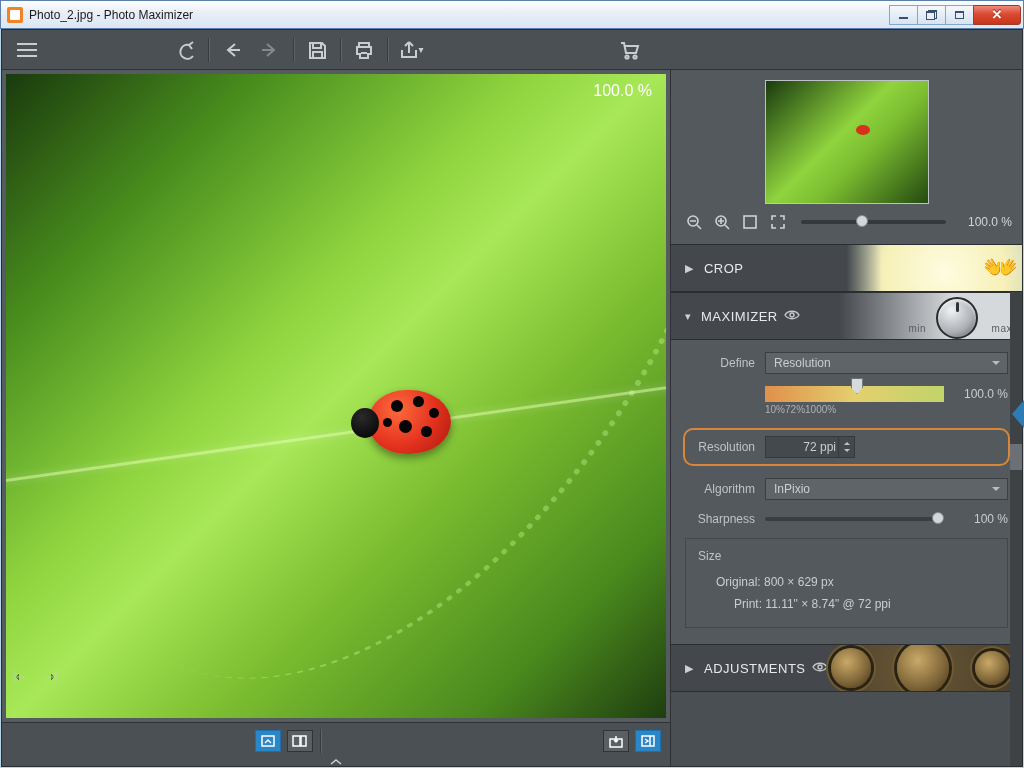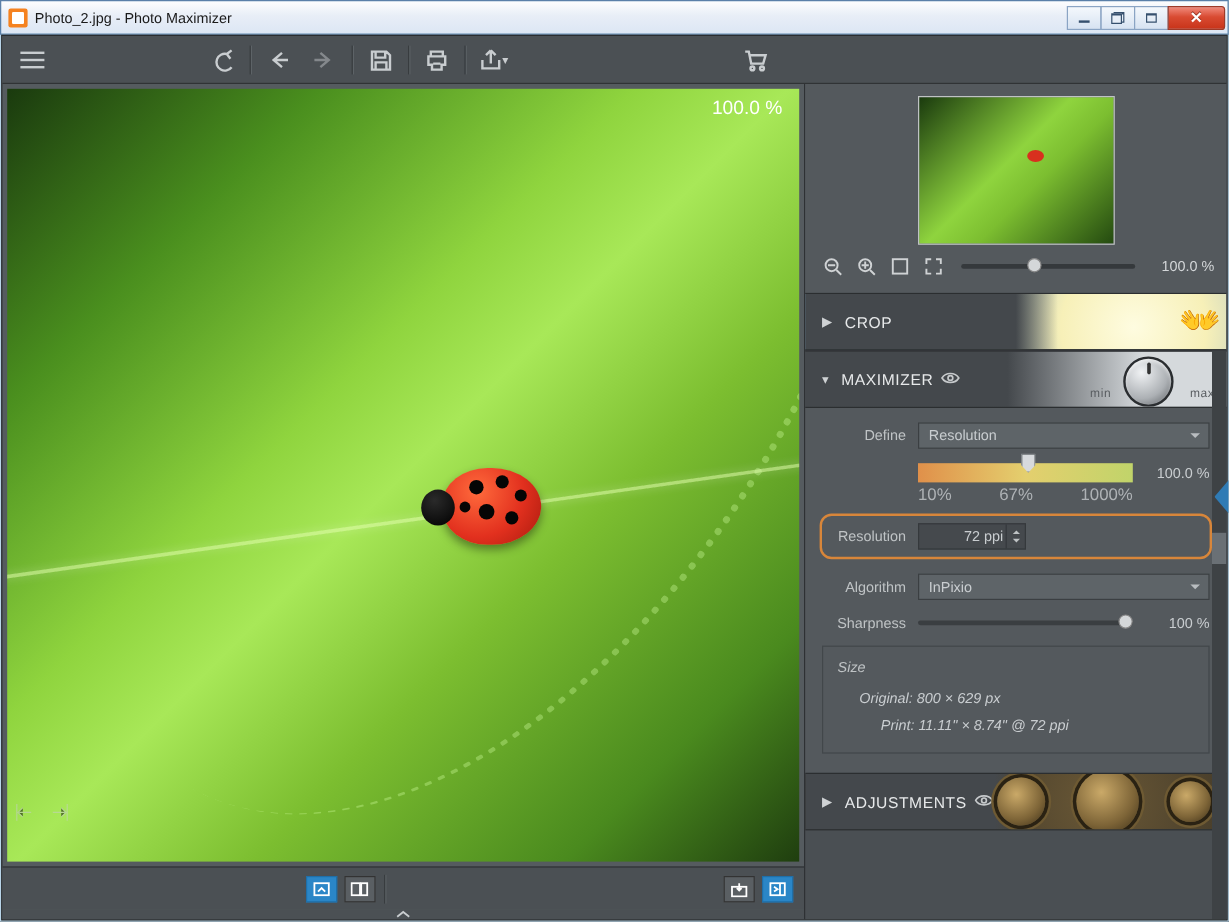--- a/index.html
+++ b/index.html
@@ -77,31 +77,31 @@
 .gear{width:40px;height:40px;border-radius:50%;background:radial-gradient(circle at 40% 35%,#caa968,#7d6437 60%,#3b2e17);box-shadow:0 0 0 3px #2a2213,0 0 0 5px #6e5a33;}
 
 
 .panel-body{background:#54595d;color:#c9cdd0;font-size:12px;padding:12px 14px 16px;}
 .row{display:flex;align-items:center;margin-bottom:12px;gap:10px;}
 .row .lbl{width:70px;text-align:right;color:#bfc3c5;}
 .select{flex:1;height:22px;background:#5e6468;border:1px solid #3b3f42;display:flex;align-items:center;padding:0 8px;position:relative;cursor:pointer;}
 .select::after{content:"";position:absolute;right:7px;top:8px;border:4px solid transparent;border-top-color:#b9bdc0;}
 .grad-bar{height:16px;background:linear-gradient(90deg,#e0904a,#e4cf6e 50%,#c1d46a);position:relative;flex:1;}
 .grad-bar .tick{position:absolute;top:-8px;width:12px;height:16px;background:#d7dadd;border:1px solid #6e7377;clip-path:polygon(0 0,100% 0,100% 60%,50% 100%,0 60%);}
-.grad-bar .marks{position:absolute;top:18px;left:0;right:0;display:flex;justify-content:space-between;font-size:14px;color:#aeb2b5;}
+.grad-bar .marks{position:absolute;top:18px;left:0;right:0;display:flex;font-size:10px;color:#aeb2b5;}
 .pct{min-width:54px;text-align:right;}
 .res-row{border:2px solid #d8863a;border-radius:10px;padding:6px 4px 6px 0;margin:10px -2px 12px;}
 .numbox{width:90px;height:22px;background:#45494d;border:1px solid #35393c;display:flex;align-items:center;padding-right:18px;justify-content:flex-end;position:relative;text-align:right;}
 .spin{position:absolute;right:0;top:0;bottom:0;width:16px;display:flex;flex-direction:column;}
 .spin div{flex:1;border-left:1px solid #35393c;display:flex;align-items:center;justify-content:center;}
 .spin div::before{content:"";border:3px solid transparent;}
 .spin .up::before{border-bottom-color:#bfc3c5;} .spin .dn::before{border-top-color:#bfc3c5;}
 .slider{flex:1;height:4px;background:#3a3e41;position:relative;border-radius:2px;}
 .slider .kn{position:absolute;top:-5px;width:12px;height:12px;border-radius:50%;background:#d4d7d9;border:1px solid #888;}
-.size-box{border:1px solid #42474a;padding:10px 12px 12px;margin-top:4px;font-style:italic;}
+.size-box{border:1px solid #42474a;padding:10px 12px 12px;margin-top:4px;}
 .size-box .sh{color:#bfc3c5;margin-bottom:8px;}
 .size-box .line{padding:4px 0 4px 18px;color:#c9cdd0;}
 
 
 .side-scroll{position:absolute;right:0;top:48px;bottom:0;width:12px;background:#3e4245;}
 .side-scroll .grip{position:absolute;right:0;top:152px;width:12px;height:26px;background:#6a7075;}
 .edge-tab{position:absolute;right:-2px;top:370px;width:12px;height:28px;background:#2f7bb5;clip-path:polygon(100% 0,100% 100%,0 50%);}
 
 </style>
 </head>
@@ -315,21 +315,21 @@
             <div class="select">
                 <span>Resolution</span>
               </div>
           </div>
           <div class="row" style="margin-bottom:26px">
             <div class="lbl"></div>
             <div class="grad-bar">
               <div class="tick" style="left:48%"></div>
               <div class="marks">
                 <span>10%</span>
-                <span>67%</span>
+                <span>72%</span>
                 <span>1000%</span>
               </div>
             </div>
             <div class="pct">100.0 %</div>
           </div>
           <div class="row res-row">
             <div class="lbl">Resolution</div>
             <div class="numbox">
               <span>72 ppi</span>
               <div class="spin">

